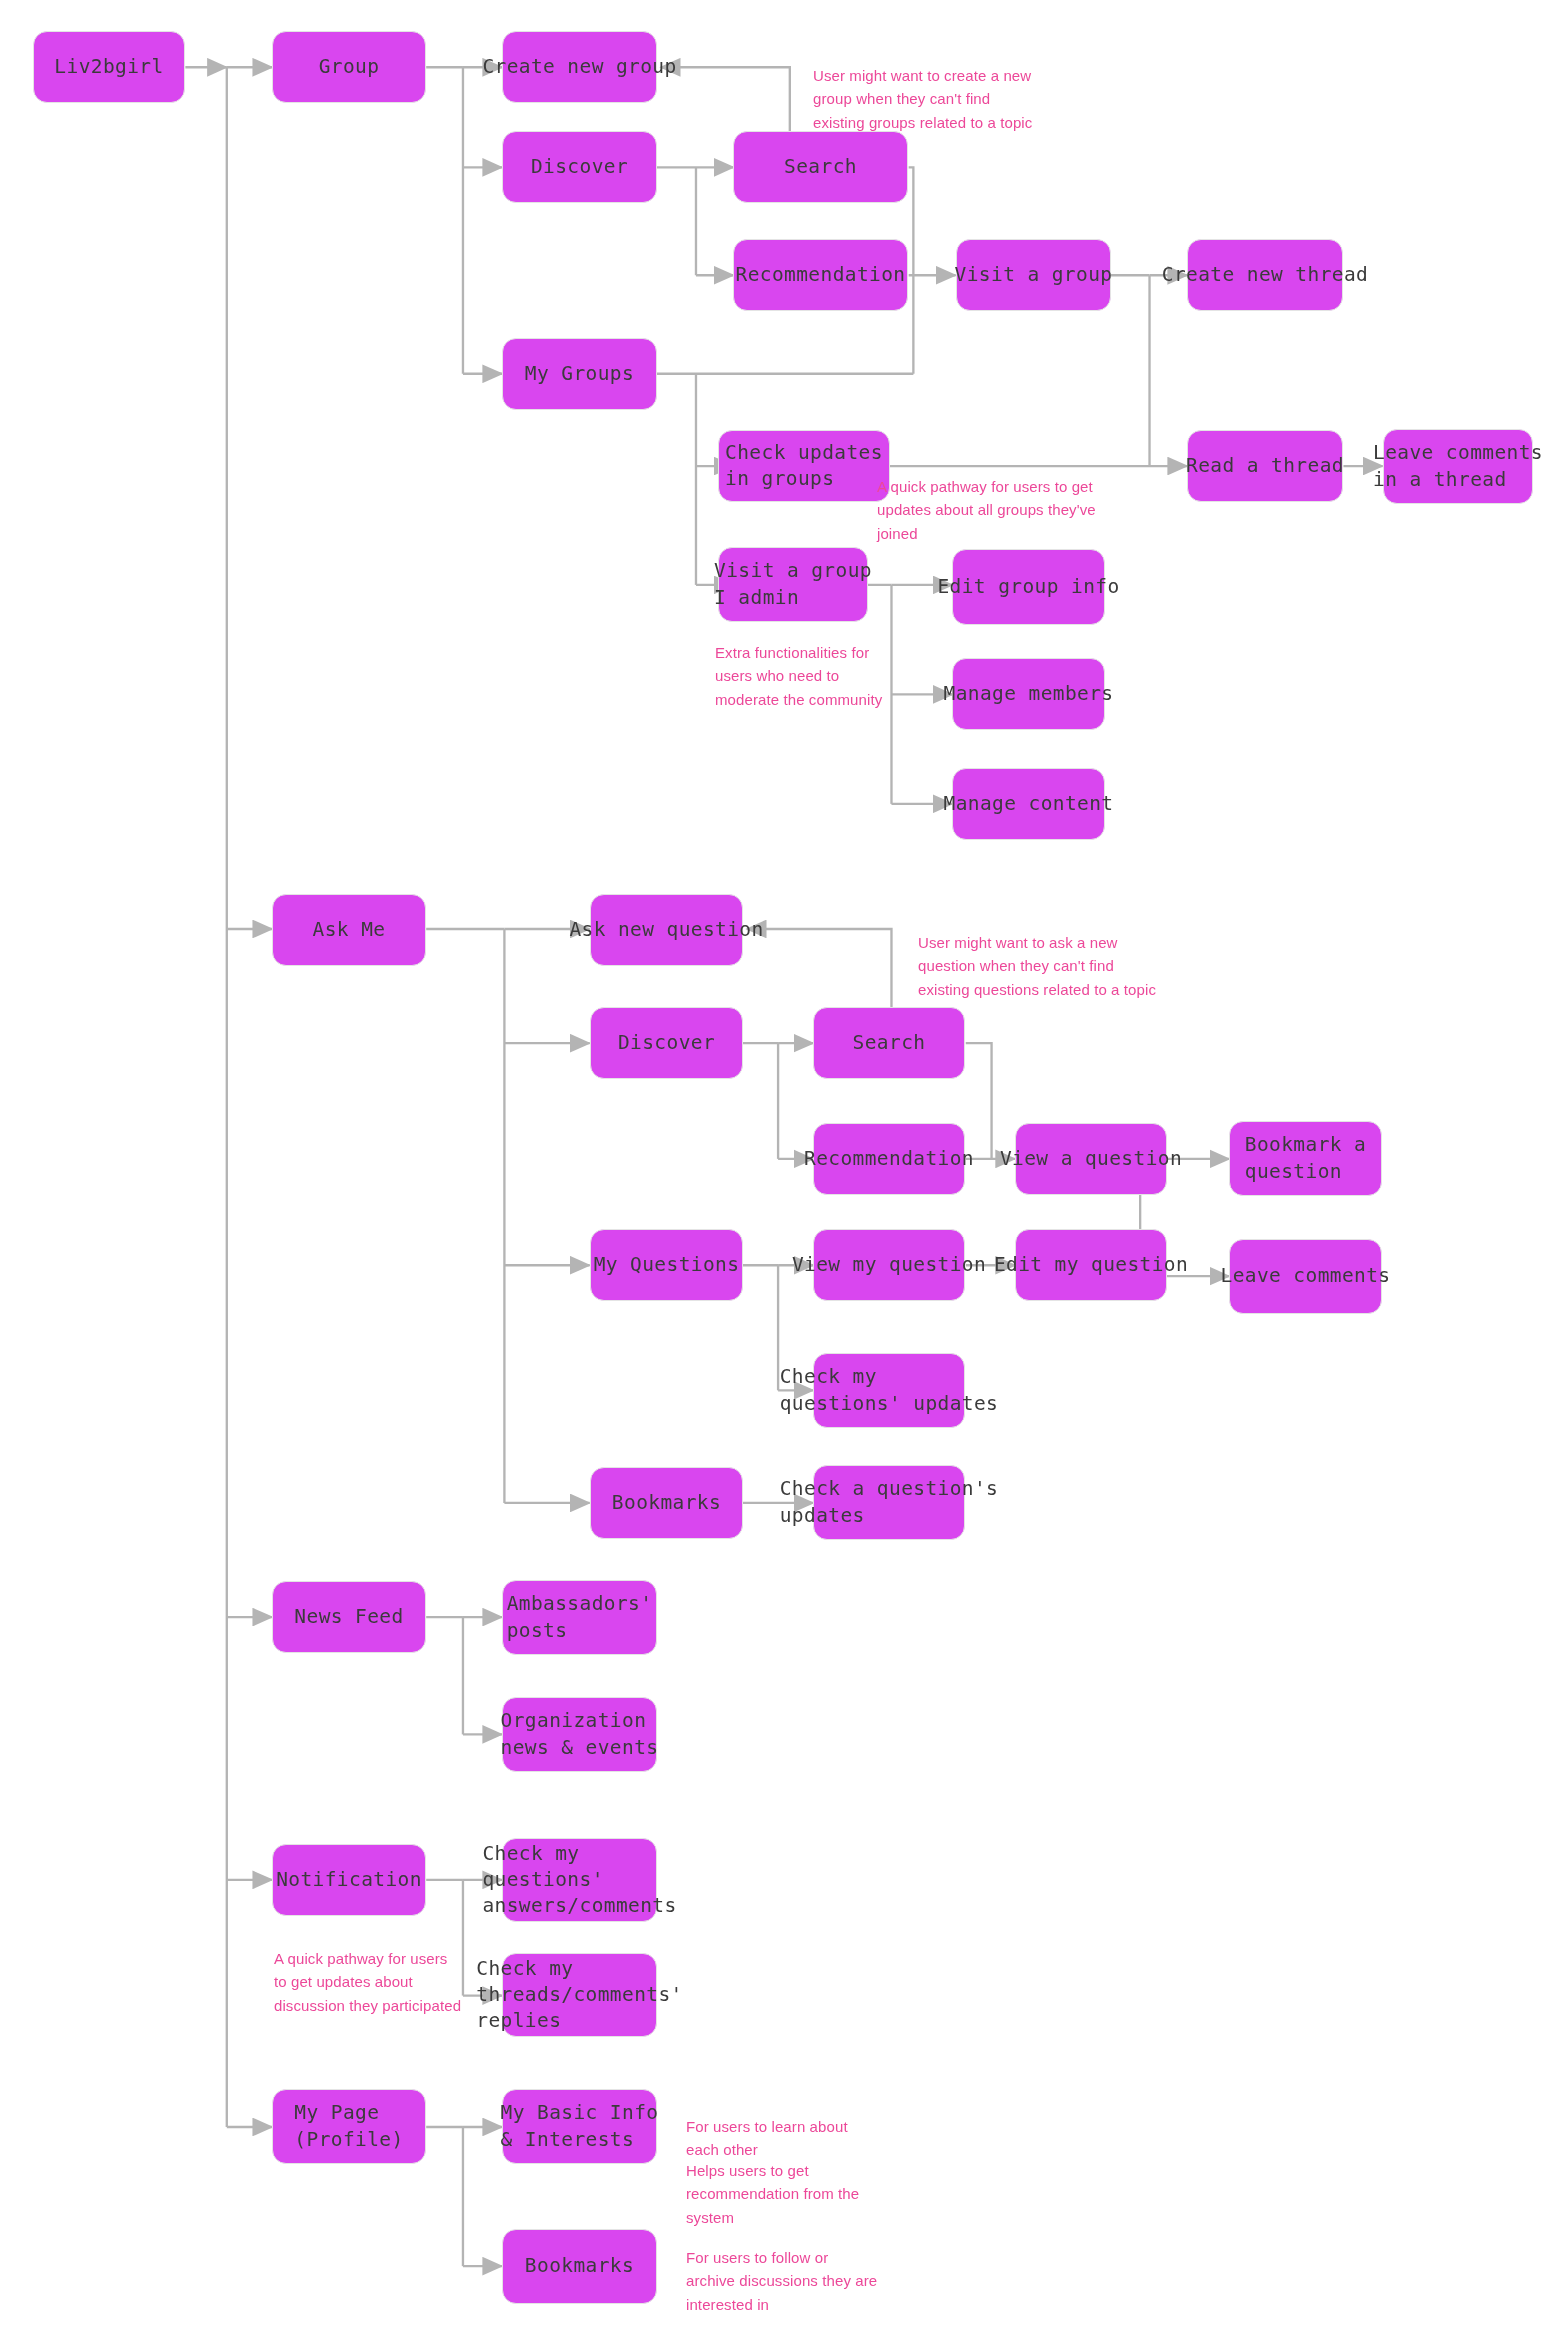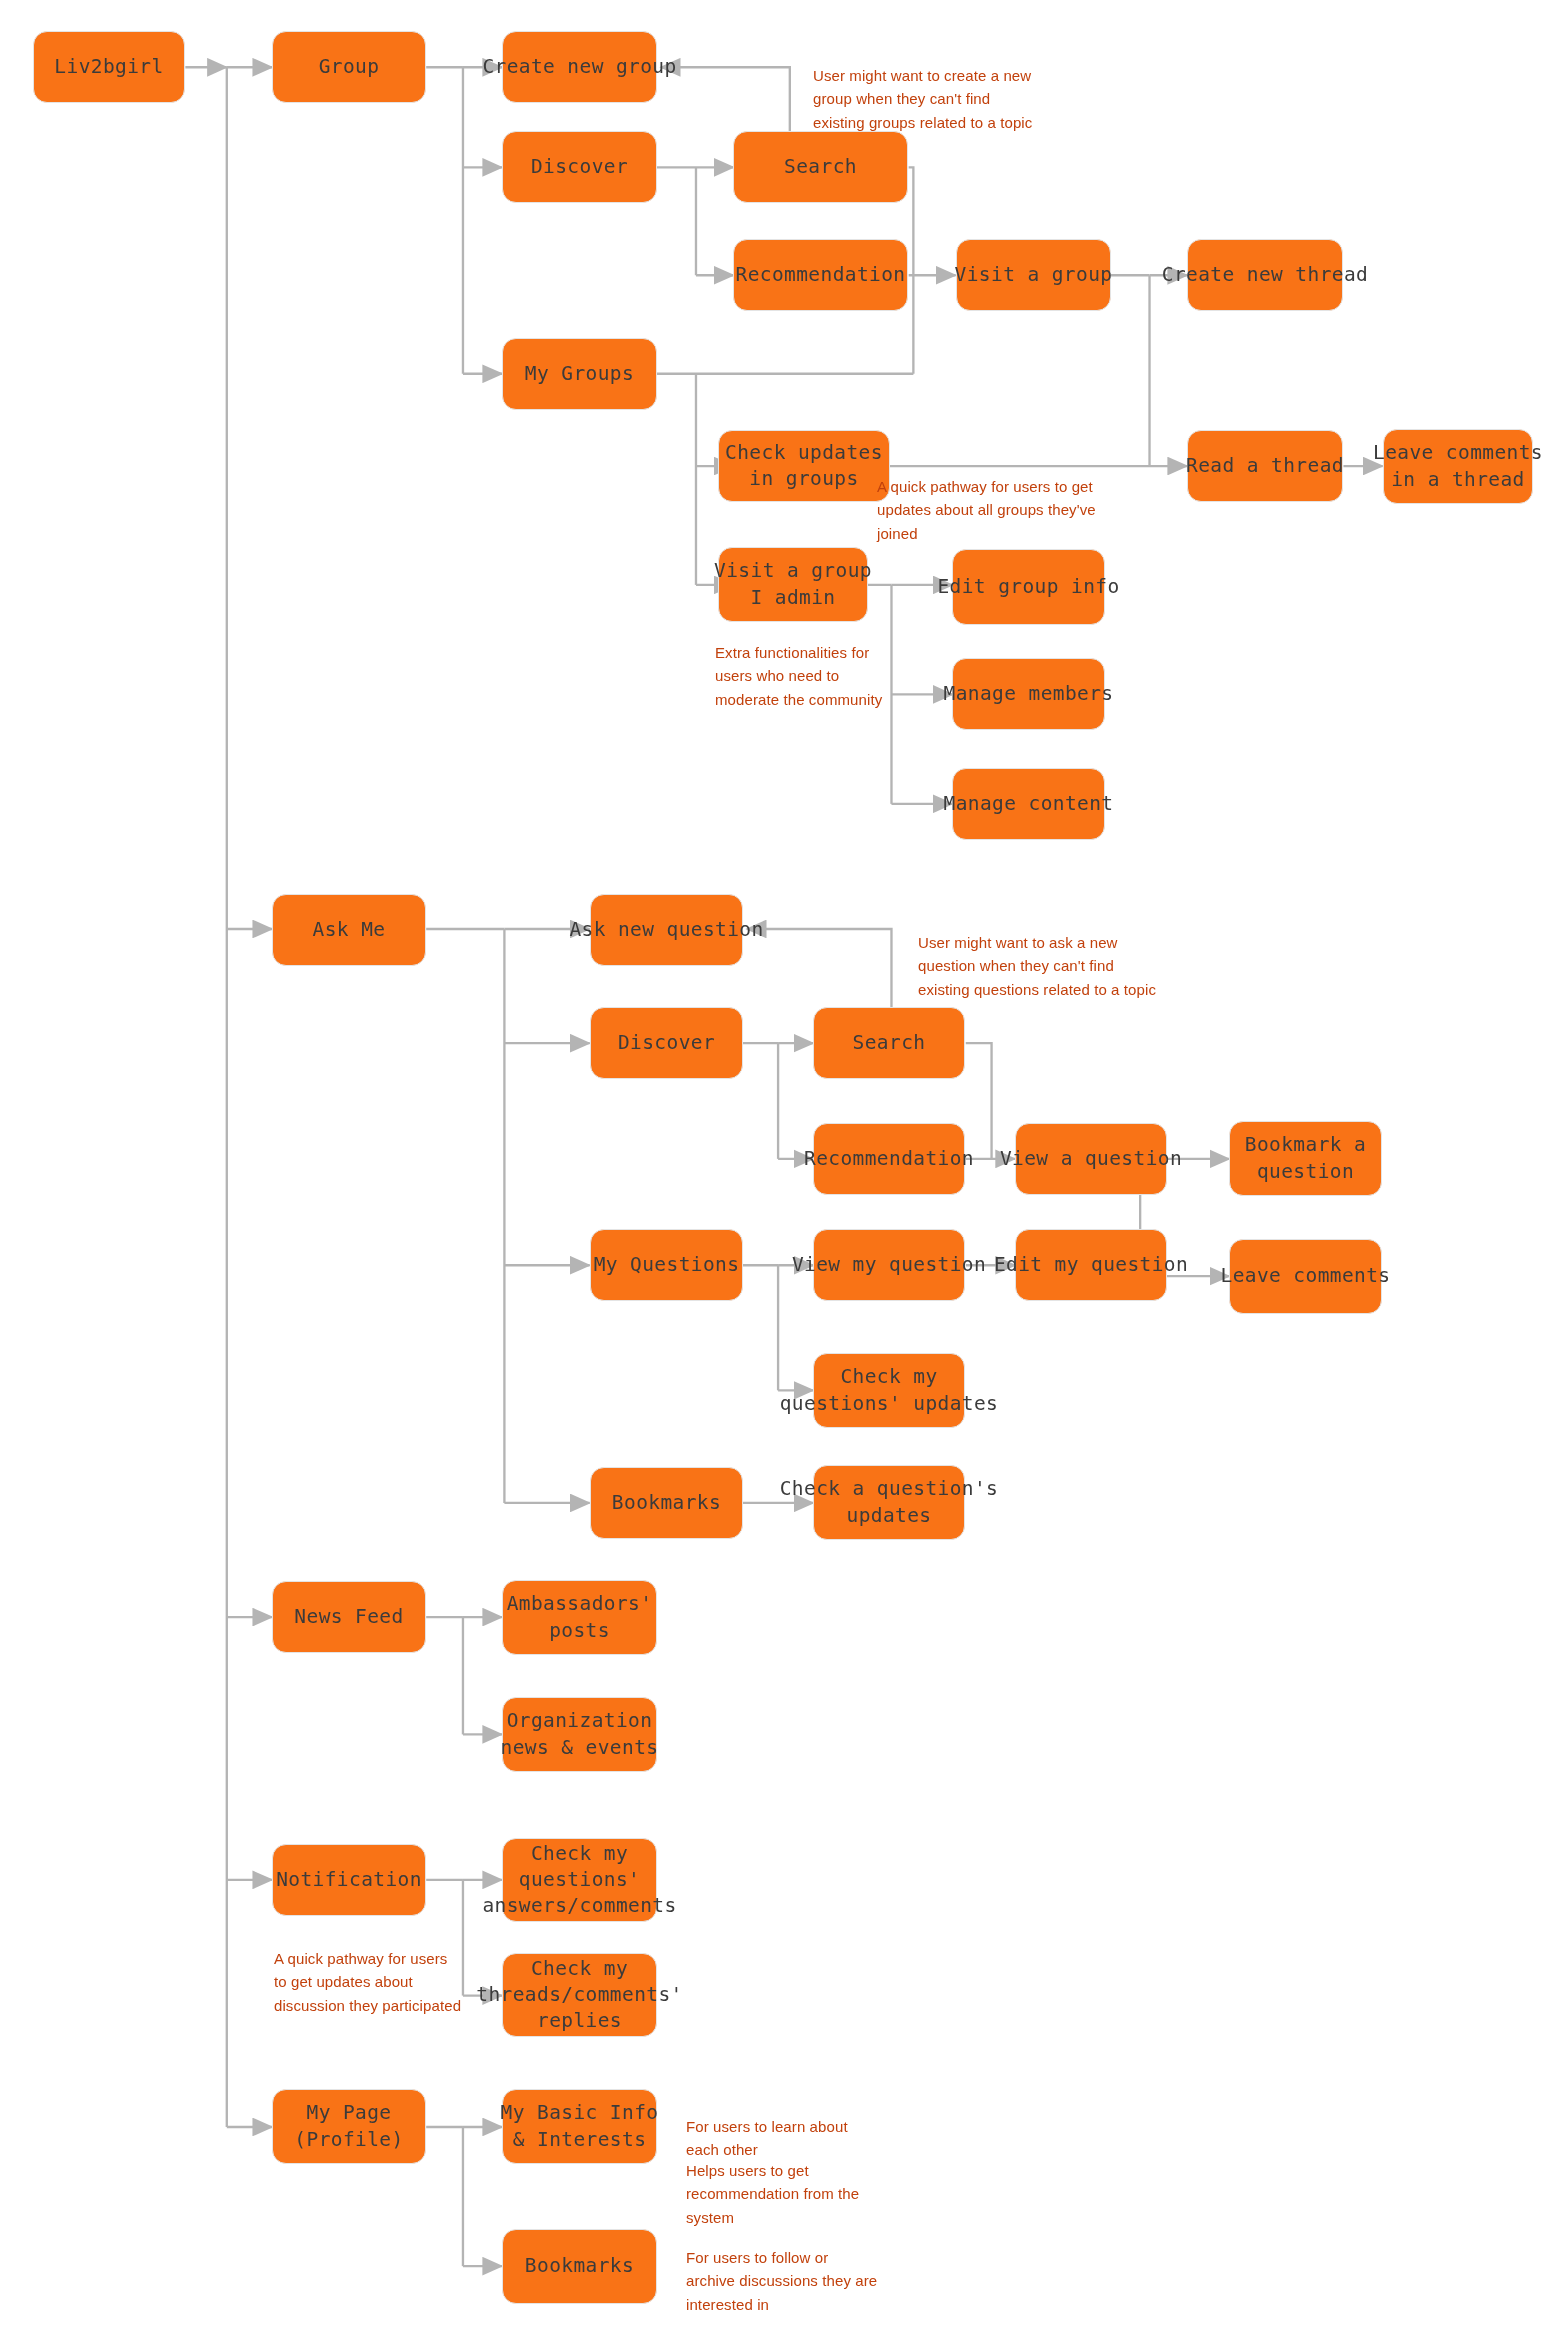--- a/index.html
+++ b/index.html
@@ -20,37 +20,36 @@
   #edges {
     position: absolute;
     left: 0;
     top: 0;
     width: 1564px;
     height: 2342px;
   }
   .node {
     position: absolute;
     box-sizing: border-box;
-    background: #f97316;
+    background: #d946ef;
     border: 1.6px solid #e4e4e4;
     border-radius: 14px;
     display: flex;
     align-items: center;
     justify-content: center;
-    text-align: center;
     color: #3b3b3b;
     font-family: "DejaVu Sans Mono", monospace;
     font-size: 19.5px;
     line-height: 1.35;
     letter-spacing: 0.4px;
     white-space: pre;
   }
   .note {
     position: absolute;
-    color: #c2410c;
+    color: #ec4899;
     font-family: "Liberation Sans", sans-serif;
     font-size: 15px;
     line-height: 1.55;
     white-space: pre-line;
     letter-spacing: 0.1px;
   }
 </style>
 </head>
 <body>
 

